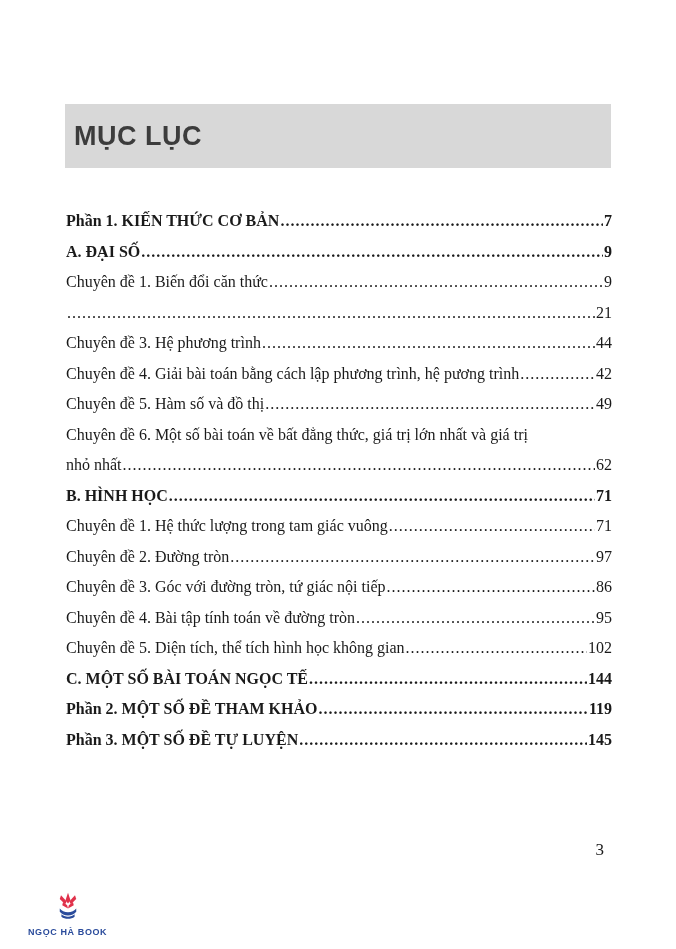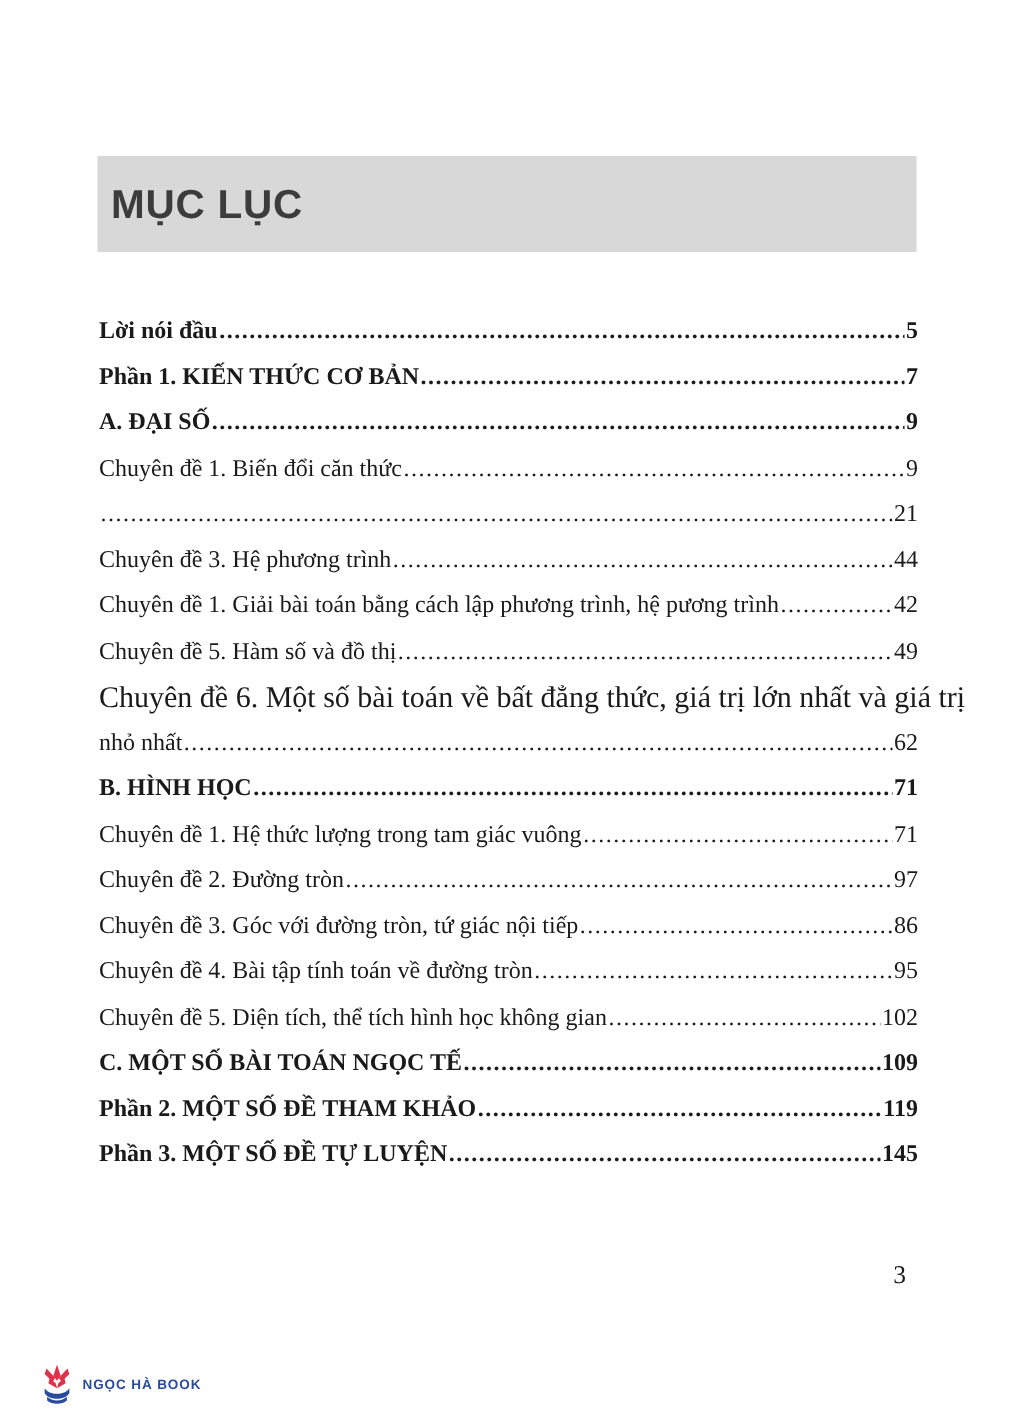--- a/index.html
+++ b/index.html
@@ -46,21 +46,21 @@
   }
   .toc-row {
     display: flex;
     align-items: baseline;
     line-height: 30.5px;
     font-size: 16px;
     white-space: nowrap;
   }
   .toc-line {
     line-height: 30.5px;
-    font-size: 20px;
+    font-size: 16px;
     white-space: nowrap;
   }
   .toc-row.bold, .toc-line.bold { font-weight: 700; }
   .toc-title { flex: 0 0 auto; }
   .toc-dots {
     flex: 1 1 auto;
     min-width: 0;
     overflow: hidden;
     white-space: nowrap;
     margin: 0 1px;
@@ -76,20 +76,21 @@
     top: 840px;
     font-size: 17px;
   }
   .footer {
     position: absolute;
     left: 28px;
     bottom: 12px;
     display: flex;
     align-items: center;
     gap: 7px;
+    flex-direction: column;
   }
   .logo { display: inline-flex; }
   .brand {
     font-family: "Liberation Sans", sans-serif;
     font-size: 9px;
     font-weight: 700;
     letter-spacing: 0.6px;
     color: var(--brand-blue);
   }
 </style>
@@ -97,25 +98,20 @@
 <body>
 
 <div class="page">
 
   <div class="header-bar">
     <span class="page-title">MỤC LỤC</span>
   </div>
 
   <div class="toc" id="toc">
       <div class="toc-row bold">
-        <span class="toc-title">Lời nói đầu</span>
-        <span class="toc-dots"></span>
-        <span class="toc-page">5</span>
-      </div>
-      <div class="toc-row bold">
         <span class="toc-title">Phần 1. KIẾN THỨC CƠ BẢN</span>
         <span class="toc-dots"></span>
         <span class="toc-page">7</span>
       </div>
       <div class="toc-row bold">
         <span class="toc-title">A. ĐẠI SỐ</span>
         <span class="toc-dots"></span>
         <span class="toc-page">9</span>
       </div>
       <div class="toc-row">
@@ -126,21 +122,21 @@
       <div class="toc-row">
         <span class="toc-dots"></span>
         <span class="toc-page">21</span>
       </div>
       <div class="toc-row">
         <span class="toc-title">Chuyên đề 3. Hệ phương trình</span>
         <span class="toc-dots"></span>
         <span class="toc-page">44</span>
       </div>
       <div class="toc-row">
-        <span class="toc-title">Chuyên đề 1. Giải bài toán bằng cách lập phương trình, hệ pương trình</span>
+        <span class="toc-title">Chuyên đề 4. Giải bài toán bằng cách lập phương trình, hệ pương trình</span>
         <span class="toc-dots"></span>
         <span class="toc-page">42</span>
       </div>
       <div class="toc-row">
         <span class="toc-title">Chuyên đề 5. Hàm số và đồ thị</span>
         <span class="toc-dots"></span>
         <span class="toc-page">49</span>
       </div>
       <div class="toc-line">Chuyên đề 6. Một số bài toán về bất đẳng thức, giá trị lớn nhất và giá trị</div>
       <div class="toc-row">
@@ -174,21 +170,21 @@
         <span class="toc-page">95</span>
       </div>
       <div class="toc-row">
         <span class="toc-title">Chuyên đề 5. Diện tích, thể tích hình học không gian</span>
         <span class="toc-dots"></span>
         <span class="toc-page">102</span>
       </div>
       <div class="toc-row bold">
         <span class="toc-title">C. MỘT SỐ BÀI TOÁN NGỌC TẾ</span>
         <span class="toc-dots"></span>
-        <span class="toc-page">109</span>
+        <span class="toc-page">144</span>
       </div>
       <div class="toc-row bold">
         <span class="toc-title">Phần 2. MỘT SỐ ĐỀ THAM KHẢO</span>
         <span class="toc-dots"></span>
         <span class="toc-page">119</span>
       </div>
       <div class="toc-row bold">
         <span class="toc-title">Phần 3. MỘT SỐ ĐỀ TỰ LUYỆN</span>
         <span class="toc-dots"></span>
         <span class="toc-page">145</span>

